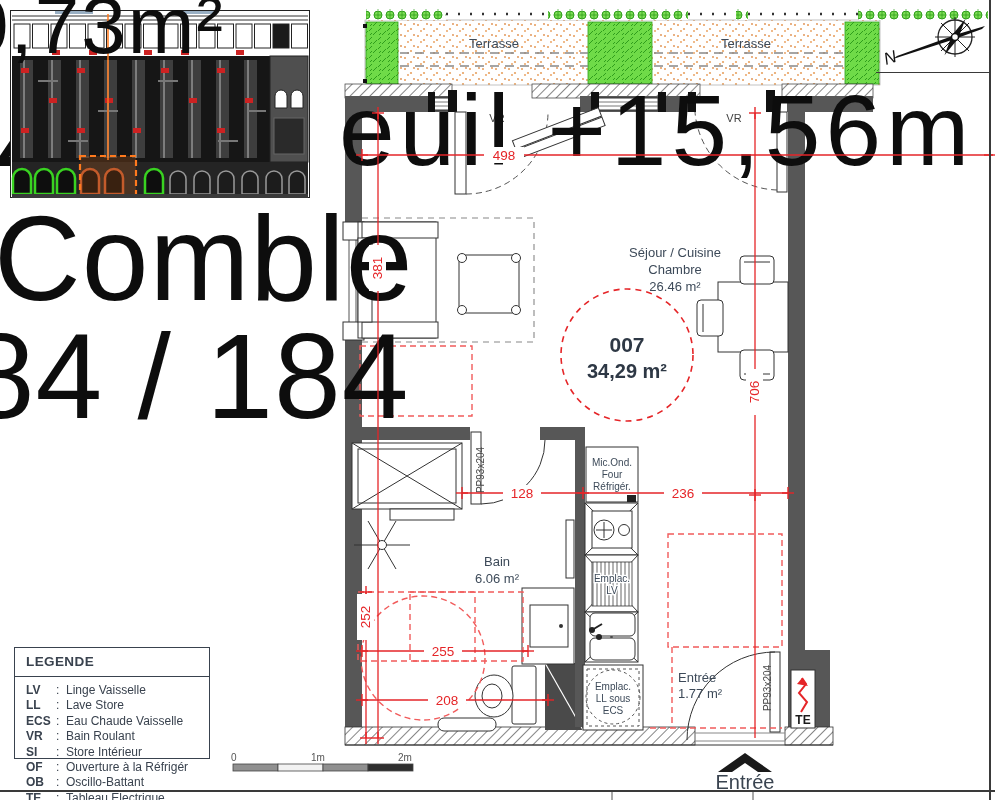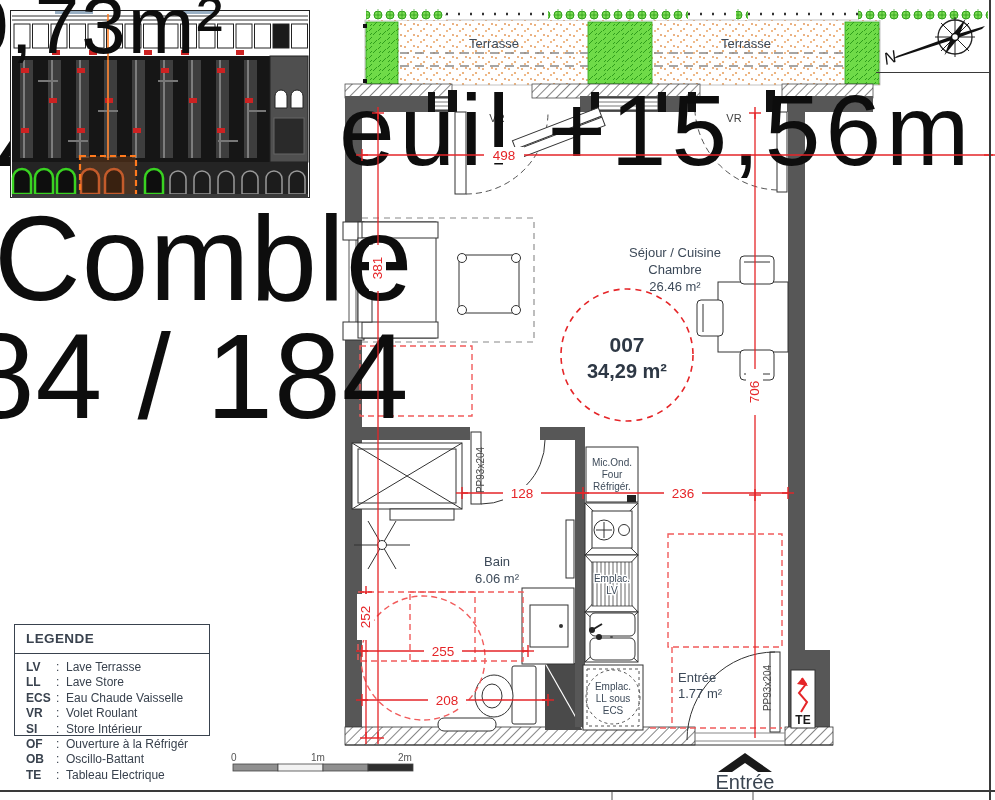--- a/index.html
+++ b/index.html
@@ -26,21 +26,21 @@
   .lbl-s{fill:#3d4a59;font-size:10px;}
   .lbl-vr{fill:#3f3f3f;font-size:11px;}
   .lbl-big{fill:#2e3845;font-weight:bold;}
   .dimtxt{fill:#e52528;font-size:13.5px;}
   .tag{fill:#4a4a4a;font-size:10px;}
   .thin{stroke:#333;fill:#fff;stroke-width:1;}
   .thin2{stroke:#333;fill:none;stroke-width:1;}
   .wall{fill:#575757;}
   .redz{stroke:#f15b5b;fill:none;stroke-width:1.4;stroke-dasharray:6,4;}
   
-  .legend{position:absolute;left:14px;top:624px;width:196px;height:112px;border:1.6px solid #39424e;
+  .legend{position:absolute;left:14px;top:647px;width:196px;height:112px;border:1.6px solid #39424e;
           background:#fff;z-index:6;color:#39424e;box-sizing:border-box;}
   .legend .ttl{height:28px;line-height:28px;border-bottom:1.6px solid #39424e;font-weight:bold;
                font-size:13.5px;padding-left:11px;letter-spacing:.4px;}
   .legend .rows{padding:6px 8px 0 11px;}
   .legend .row{display:flex;font-size:12px;line-height:15.4px;}
   .legend .ab{font-weight:bold;width:30px;flex:none;}
   .legend .lc{width:10px;flex:none;}
   .frame{position:absolute;background:#3a3a3a;z-index:6;}
 </style>
 </head>
@@ -460,36 +460,36 @@
       <text class="dimtxt" x="447" y="705" text-anchor="middle">208</text>
     </g>
   </svg>
 
   <div class="legend">
     <div class="ttl">LEGENDE</div>
     <div class="rows">
       <div class="row">
           <span class="ab">LV</span>
           <span class="lc">:</span>
-          <span>Lave Terrasse</span>
+          <span>Linge Vaisselle</span>
         </div>
       <div class="row">
           <span class="ab">LL</span>
           <span class="lc">:</span>
           <span>Lave Store</span>
         </div>
       <div class="row">
           <span class="ab">ECS</span>
           <span class="lc">:</span>
           <span>Eau Chaude Vaisselle</span>
         </div>
       <div class="row">
           <span class="ab">VR</span>
           <span class="lc">:</span>
-          <span>Volet Roulant</span>
+          <span>Bain Roulant</span>
         </div>
       <div class="row">
           <span class="ab">SI</span>
           <span class="lc">:</span>
           <span>Store Intérieur</span>
         </div>
       <div class="row">
           <span class="ab">OF</span>
           <span class="lc">:</span>
           <span>Ouverture à la Réfrigér</span>

